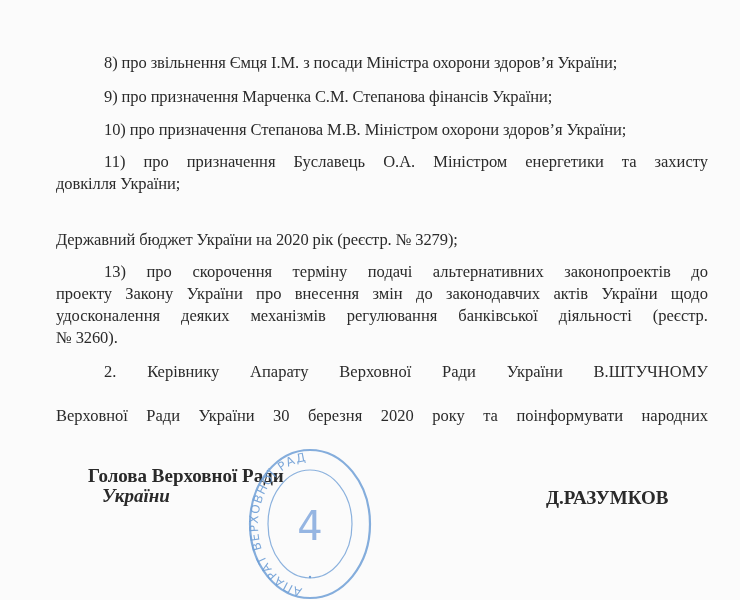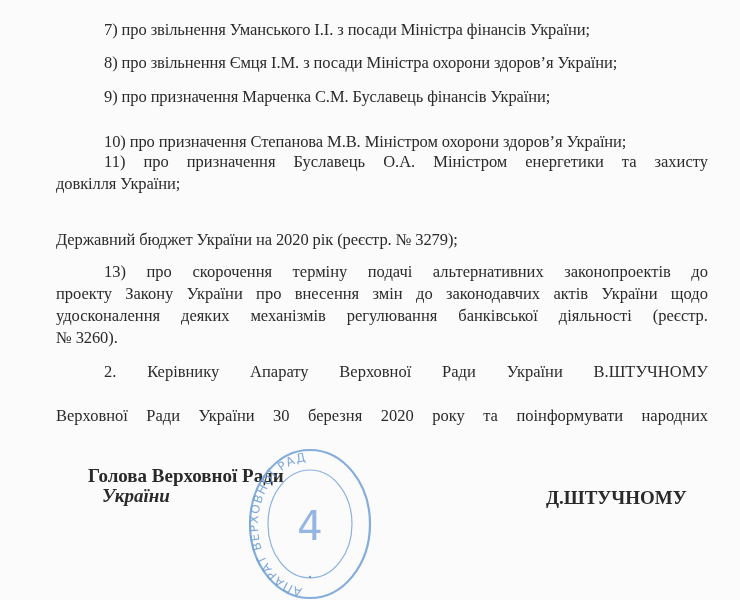--- a/index.html
+++ b/index.html
@@ -27,36 +27,32 @@
   }
   .just span { display: inline; }
   .sig { font-weight: bold; font-size: 19px; position: absolute; white-space: nowrap; margin-left: 36px; }
   .stamp { position: absolute; left: 246px; top: 445px; width: 128px; height: 158px; }
 </style>
 </head>
 <body>
 
 <div class="page">
 
-  <div class="line" style="left:104px; top:20px;">
-    <span>7)</span>
-    <span>про звільнення Уманського І.І. з посади Міністра фінансів України;</span>
-  </div>
 
   <div class="line" style="left:104px; top:53px;">
     <span>8)</span>
     <span>про звільнення Ємця І.М. з посади Міністра охорони здоров’я України;</span>
   </div>
 
   <div class="line" style="left:104px; top:87px;">
     <span>9)</span>
-    <span>про призначення Марченка С.М. Буславець фінансів України;</span>
+    <span>про призначення Марченка С.М. Степанова фінансів України;</span>
   </div>
 
-  <div class="line" style="left:104px; top:132px;text-align:center;">
+  <div class="line" style="left:104px; top:120px;text-align:center;">
     <span>10)</span>
     <span>про призначення Степанова М.В. Міністром охорони здоров’я України;</span>
   </div>
 
   <div class="just" style="top:152px; left:104px; width:604px;">
     <span>11)</span>
     <span>про призначення Буславець О.А. Міністром енергетики та захисту</span>
   </div>
   <div class="line" style="left:56px; top:174px;text-align:right;">довкілля України;</div>
 
@@ -71,21 +67,21 @@
   <div class="line" style="left:56px; top:328px;">№ 3260).</div>
 
   <div class="just" style="top:362px; left:104px; width:604px;">
     <span>2.</span>
     <span>Керівнику Апарату Верховної Ради України В.ШТУЧНОМУ</span>
   </div>
   <div class="just" style="top:406px; left:56px; width:652px;">Верховної Ради України 30 березня 2020 року та поінформувати народних</div>
 
   <div class="sig" style="left:52px; top:465px;">Голова Верховної Ради</div>
   <div class="sig" style="left:66px; top:485px;font-style:italic;">України</div>
-  <div class="sig" style="left:510px; top:487px;">Д.ШТУЧНОМУ</div>
+  <div class="sig" style="left:510px; top:487px;">Д.РАЗУМКОВ</div>
 
   <div class="stamp">
     <svg width="128" height="158" viewBox="0 0 128 158">
       <defs>
         <path id="ringPath" d="M 64 16 a 52 64 0 1 1 -0.1 0"></path>
       </defs>
       <ellipse cx="64" cy="79" rx="60" ry="74" fill="none" stroke="#6f9fd6" stroke-width="2.2" opacity="0.85"></ellipse>
       <ellipse cx="64" cy="79" rx="42" ry="54" fill="none" stroke="#6f9fd6" stroke-width="1.2" opacity="0.8"></ellipse>
       <text font-family="DejaVu Sans, sans-serif" font-size="12" fill="#6f9fd6" opacity="0.9" letter-spacing="1">
         <textPath href="#ringPath" startOffset="52%">АПАРАТ ВЕРХОВНОЇ РАДИ УКРАЇНИ</textPath>

